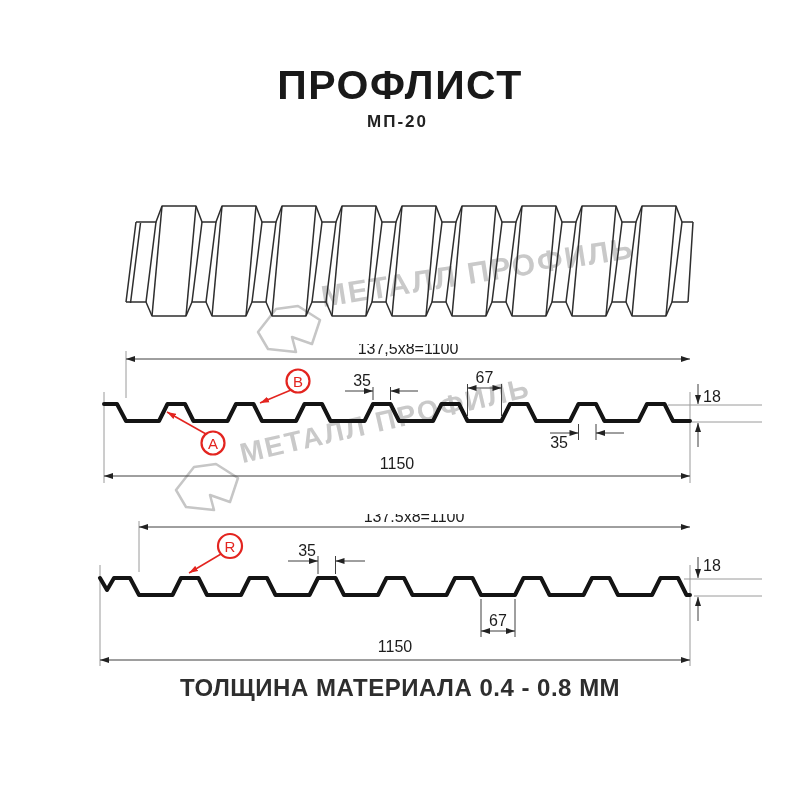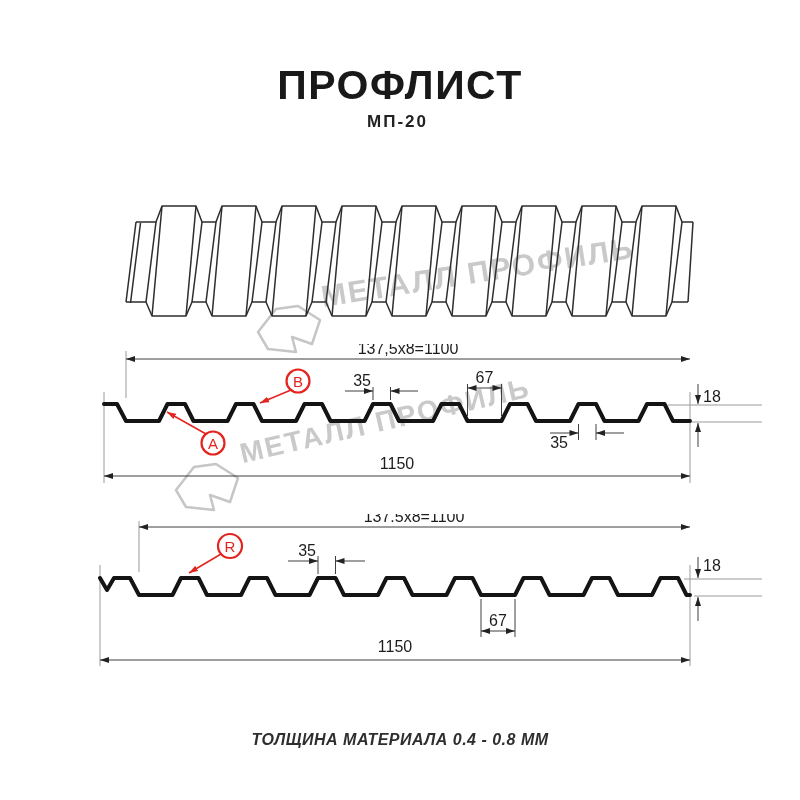--- a/index.html
+++ b/index.html
@@ -2,22 +2,22 @@
 <html><head>
 <meta charset="utf-8">
 <style>
   html,body{margin:0;padding:0;background:#fff;}
   .page{position:relative;width:800px;height:784px;background:#ffffff;overflow:hidden;
         font-family:"Liberation Sans",sans-serif;}
   .t-title{position:absolute;left:0;right:0;top:62px;text-align:center;
            font-weight:800;font-size:41px;letter-spacing:1.5px;color:#191919;}
   .t-sub{position:absolute;left:0;right:5px;top:112px;text-align:center;
          font-weight:700;font-size:17px;letter-spacing:2px;color:#222;}
-  .footer-note{position:absolute;left:0;right:0;top:731px;text-align:center;
-          font-weight:700;font-size:16px;letter-spacing:.5px;color:#2e2e2e;font-style:italic;}
+  .footer-note{position:absolute;left:0;right:0;top:674px;text-align:center;
+          font-weight:700;font-size:24px;letter-spacing:.5px;color:#2e2e2e;}
   .wm{position:absolute;z-index:1;color:#c9c9c9;}
   .wm .txt{position:absolute;font-weight:700;font-size:30px;letter-spacing:2px;
            white-space:nowrap;transform-origin:left bottom;color:#c9c9c9;}
   .wm1{left:250px;top:240px;width:430px;height:135px;}
   .wm1 .txt{left:74px;top:40px;transform:rotate(-9deg);}
   .wm2{left:168px;top:398px;width:420px;height:120px;}
   .wm2 .txt{left:76px;top:40px;font-size:28px;transform:rotate(-13deg);}
   .wm .logo{position:absolute;left:6px;top:64px;}
   svg.layer{position:absolute;z-index:2;}
   .profile{fill:none;stroke:#141414;stroke-width:4;stroke-linejoin:round;stroke-linecap:round;}

